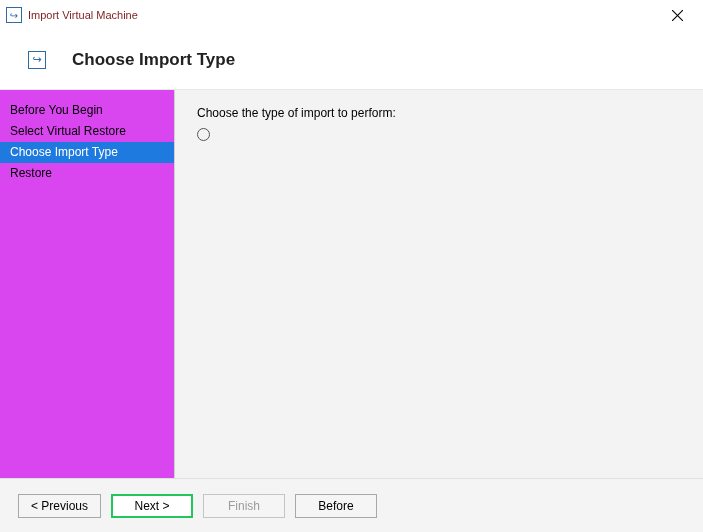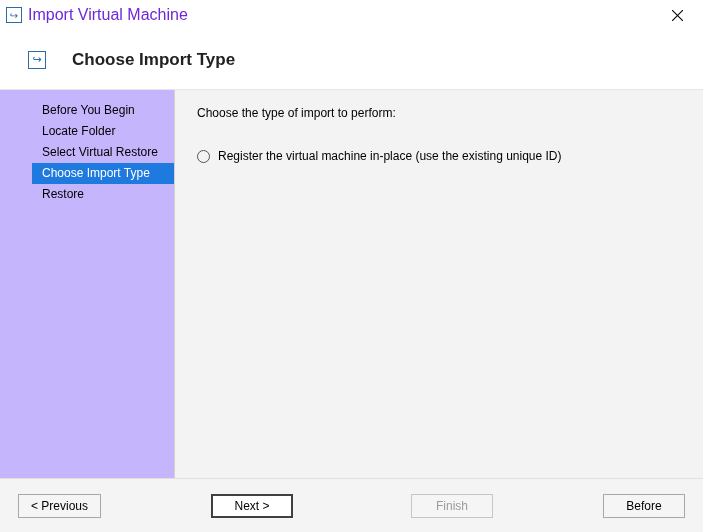--- a/index.html
+++ b/index.html
@@ -1,46 +1,46 @@
 <!DOCTYPE html>
 <html><head>
 <meta charset="utf-8">
 <style>
   * { box-sizing: border-box; margin: 0; padding: 0; }
   html, body { width: 703px; height: 532px; font-family: "Segoe UI", Tahoma, sans-serif; font-size: 12px; background: #f3f3f3; color: #000; }
   .window { width: 703px; height: 532px; display: flex; flex-direction: column; background: #fff; }
 
   .titlebar { height: 30px; display: flex; align-items: center; padding: 0 6px; }
   .titlebar .app-icon { width: 16px; height: 16px; border: 1px solid #2d6aa8; display: inline-flex; align-items: center; justify-content: center; margin-right: 6px; color: #2d6aa8; font-size: 10px; }
-  .titlebar .title { font-size: 16px; color: #6d28d9; }
+  .titlebar .title { font-size: 11px; color: #7f1d1d; }
   .titlebar .spacer { flex: 1; }
   .titlebar .close { width: 40px; height: 28px; display: flex; align-items: center; justify-content: center; cursor: pointer; }
   .titlebar .close svg { width: 11px; height: 11px; }
 
   .header { height: 60px; display: flex; align-items: center; padding: 0 24px; border-bottom: 1px solid #e7e7e7; }
   .header .head-icon { width: 18px; height: 18px; border: 1px solid #2d6aa8; display: inline-flex; align-items: center; justify-content: center; margin-right: 26px; color: #2d6aa8; font-size: 11px; margin-left: 4px; }
   .header h1 { font-size: 17px; font-weight: 700; color: #222; }
 
   .body { flex: 1; display: flex; background: #f3f3f3; }
 
-  .sidebar { width: 175px; border-right: 1px solid #d0d0d0; padding-top: 10px; background: #c4b5fd; padding-left: 32px; }
+  .sidebar { width: 175px; border-right: 1px solid #d0d0d0; padding-top: 10px; background: #d946ef; }
   .sidebar-item { height: 21px; line-height: 21px; padding: 0 10px; color: #000; cursor: pointer; white-space: nowrap; }
   .sidebar-item.selected { background: #1e7adf; color: #fff; }
 
   .content { flex: 1; padding: 16px 16px 8px 22px; background: #f3f3f3; }
-  .instruction { margin-bottom: 24px; }
+  .instruction { margin-bottom: 2px; }
   .option-row { display: flex; align-items: center; height: 24px; cursor: pointer; }
   .radio { width: 13px; height: 13px; border: 1px solid #555; border-radius: 50%; margin-right: 8px; display: inline-flex; align-items: center; justify-content: center; }
   .radio .dot { width: 7px; height: 7px; border-radius: 50%; background: #000; display: none; }
   .radio.checked .dot { display: block; }
 
-  .footer { height: 54px; display: flex; align-items: center; justify-content: space-between; padding: 0 18px; gap: 10px; background: #f4f4f4; border-top: 1px solid #e0e0e0; }
+  .footer { height: 54px; display: flex; align-items: center; justify-content: flex-start; padding: 0 18px; gap: 10px; background: #f4f4f4; border-top: 1px solid #e0e0e0; }
   .btn { min-width: 82px; height: 24px; border: 1px solid #a8a8a8; background: #f5f5f5; color: #000; font-size: 12px; display: inline-flex; align-items: center; justify-content: center; padding: 0 12px; cursor: pointer; }
-  .btn.primary { border: 2px solid #404040; background: #fff; }
-  .btn.disabled { color: #9c9c9c; cursor: default; border-color: #c5c5c5; margin-left: 8px; }
+  .btn.primary { border: 2px solid #22c55e; background: #fff; }
+  .btn.disabled { color: #9c9c9c; cursor: default; border-color: #c5c5c5; }
 </style>
 </head>
 <body>
 
 <div class="window">
 
   <div class="titlebar">
     <span class="app-icon">↪</span>
     <span class="title">Import Virtual Machine</span>
     <span class="spacer"></span>
@@ -53,32 +53,30 @@
   </div>
 
   <div class="header">
     <span class="head-icon">↪</span>
     <h1>Choose Import Type</h1>
   </div>
 
   <div class="body">
     <div class="sidebar">
       <div class="sidebar-item"><span>Before You Begin</span></div>
-      <div class="sidebar-item"><span>Locate Folder</span></div>
       <div class="sidebar-item"><span>Select Virtual Restore</span></div>
       <div class="sidebar-item selected"><span>Choose Import Type</span></div>
       <div class="sidebar-item"><span>Restore</span></div>
     </div>
 
     <div class="content">
       <div class="instruction">Choose the type of import to perform:</div>
 
       <div class="option-row">
         <span class="radio"></span>
-        <span>Register the virtual machine in-place (use the existing unique ID)</span>
       </div>
     </div>
   </div>
 
   <div class="footer">
     <button class="btn">&lt; Previous</button>
     <button class="btn primary">Next &gt;</button>
     <button class="btn disabled">Finish</button>
     <button class="btn">Before</button>
   </div>

